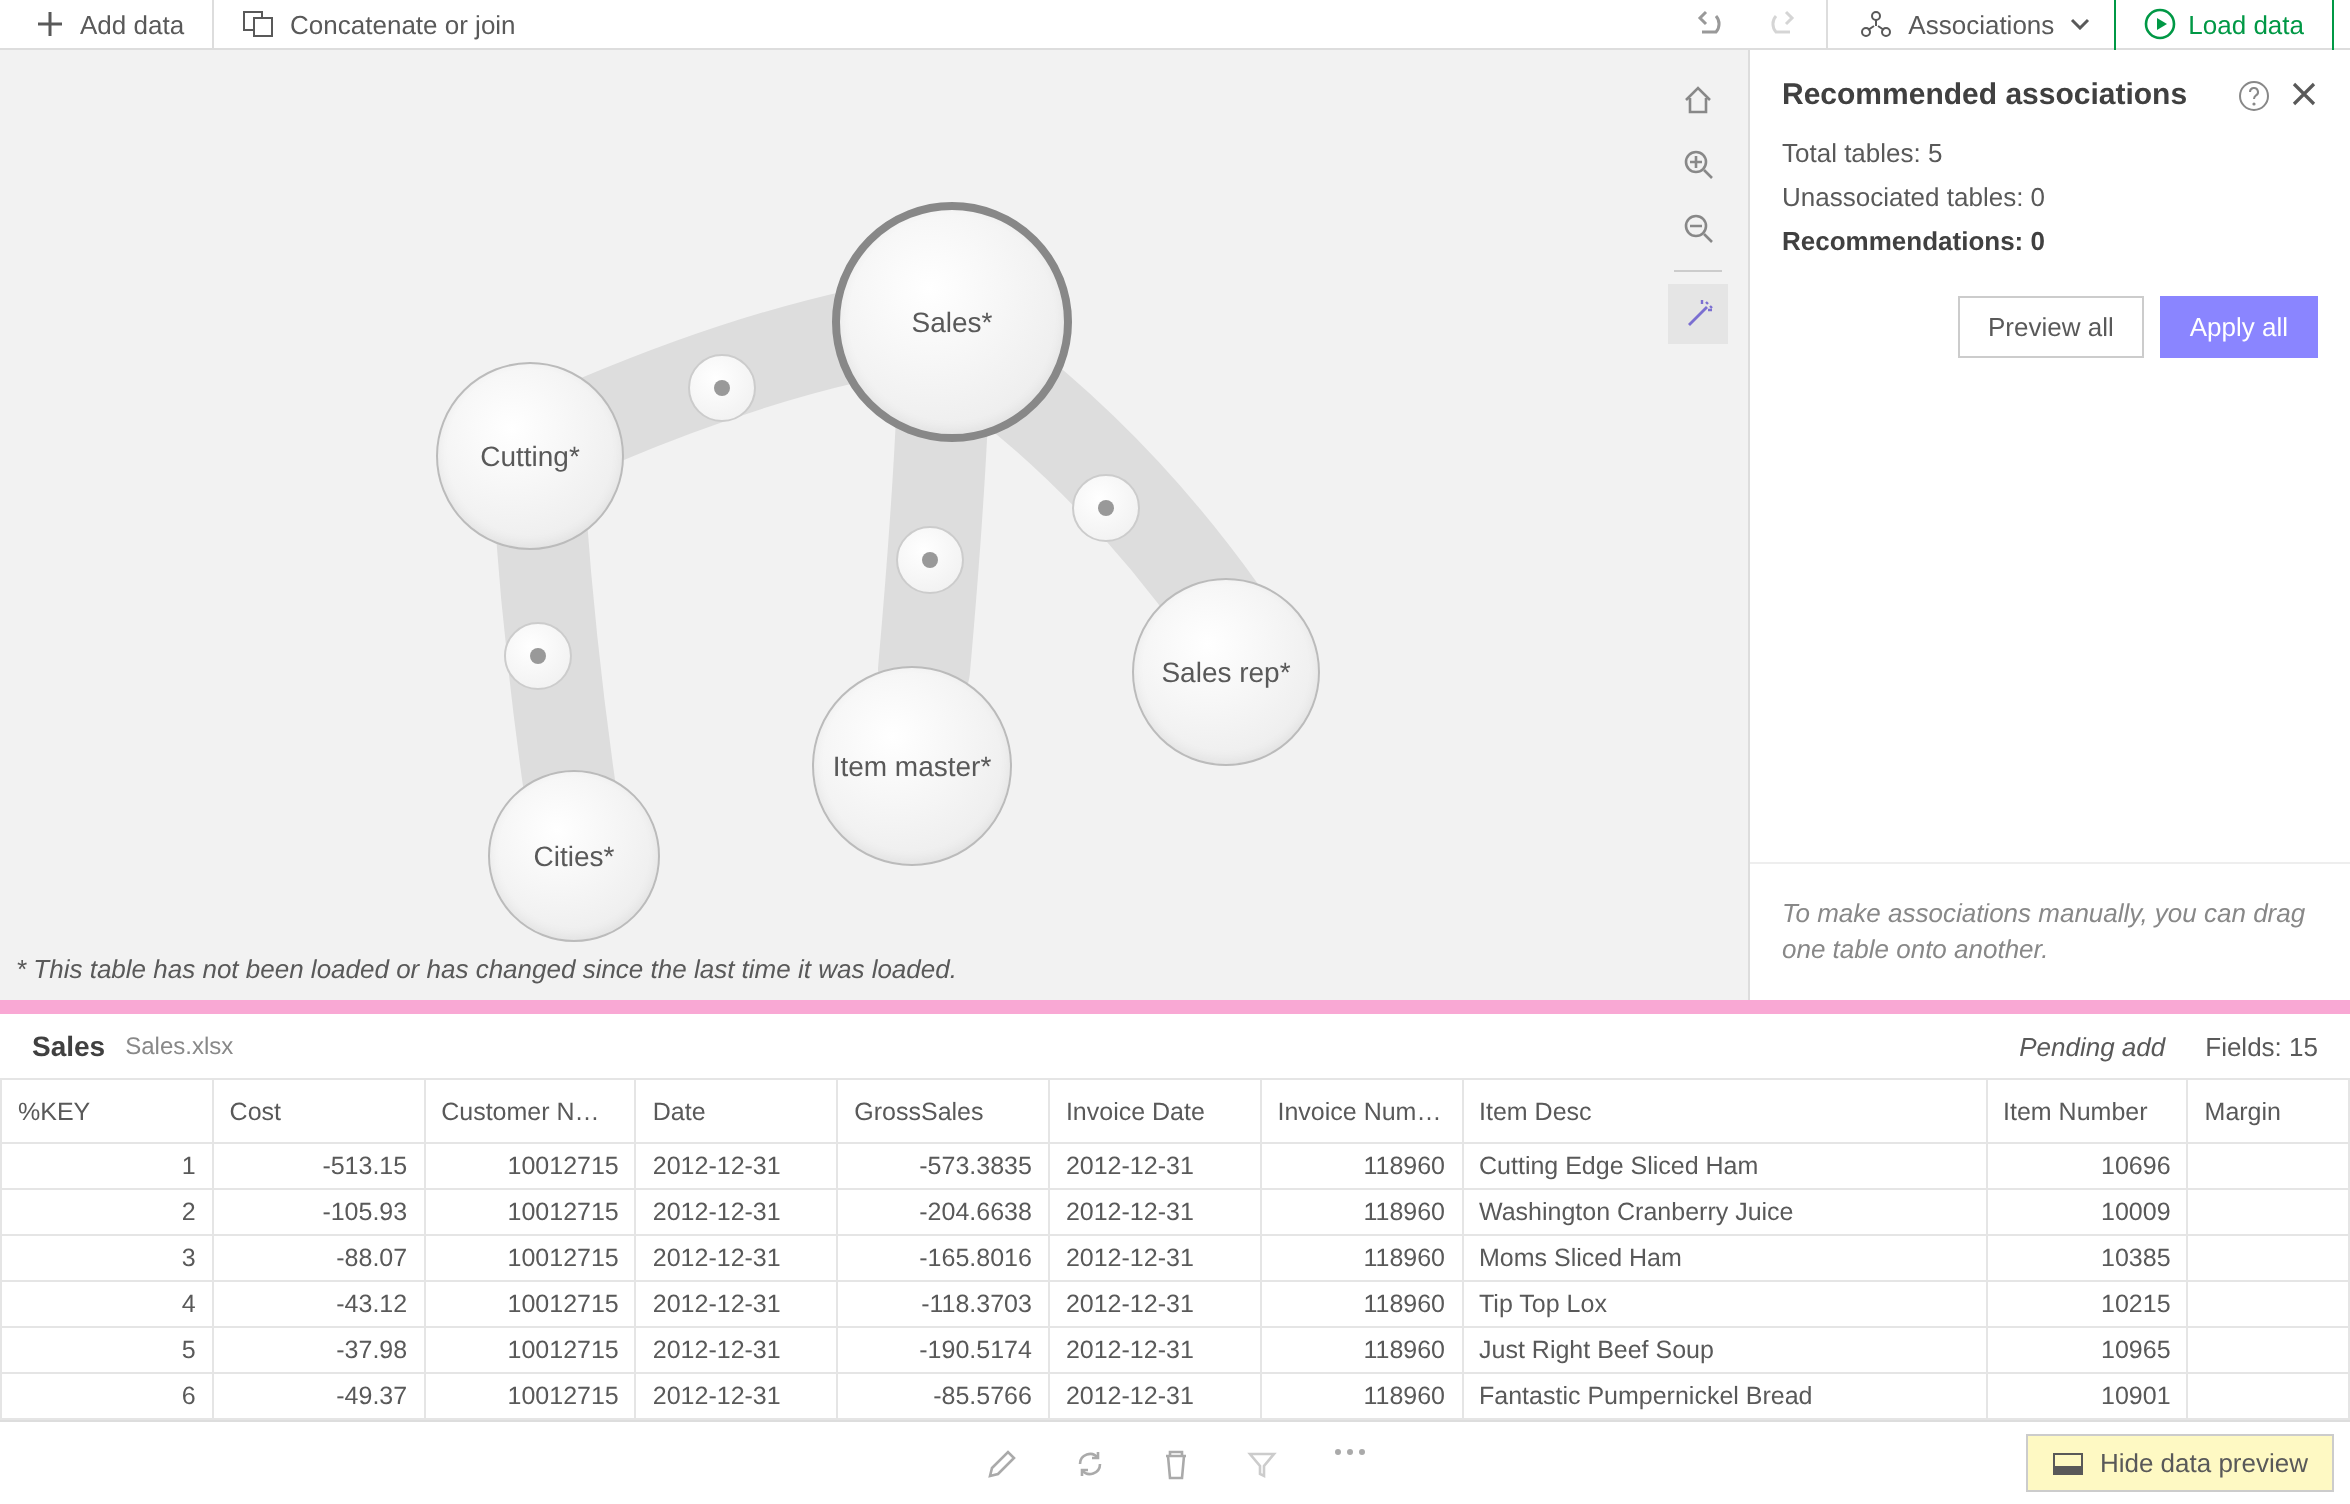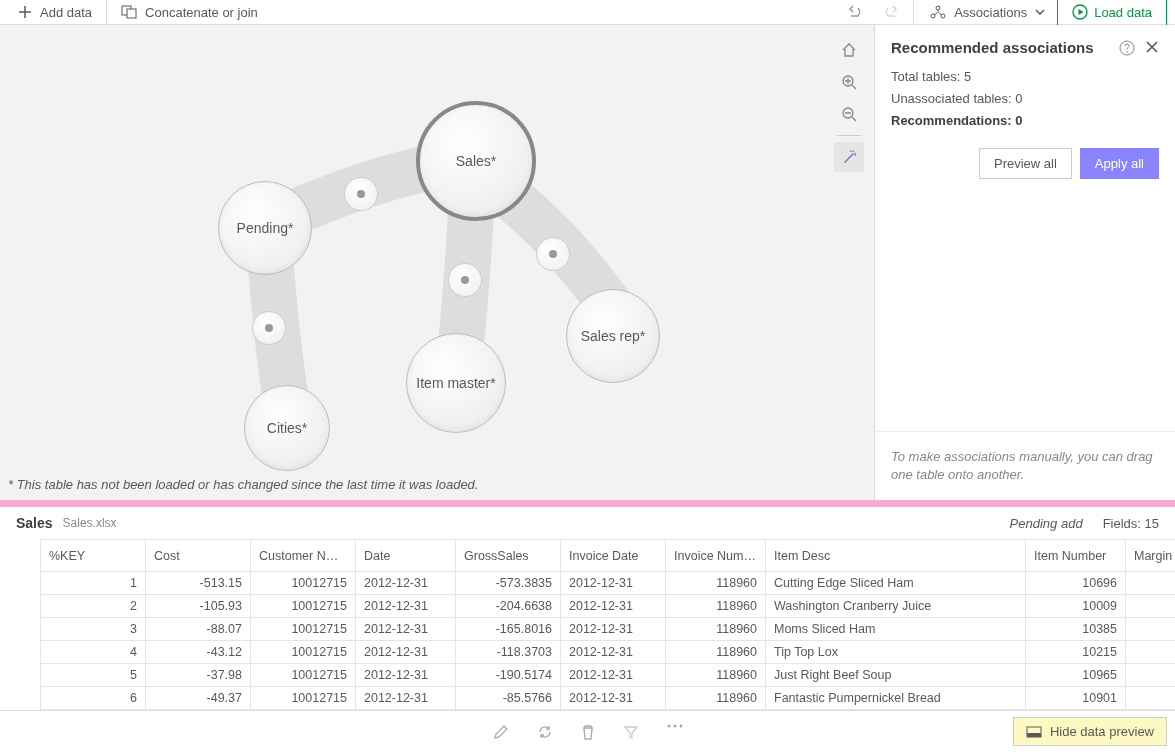--- a/index.html
+++ b/index.html
@@ -30,21 +30,21 @@
 .side-actions { padding: 12px 16px 16px; display: flex; justify-content: flex-end; gap: 8px; }
 .btn { padding: 7px 14px; border: 1px solid #ccc; background: #fff; cursor: pointer; font-size: 13px; color:#595959; }
 .btn.primary { background: #8a85ff; border-color: #8a85ff; color: #fff; }
 .side-footer { margin-top: auto; padding: 16px; font-style: italic; color: #888; border-top: 1px solid #eee; line-height: 1.4; }
 .preview { border-top: 7px solid #f9a8d4; display: flex; flex-direction: column; }
 .preview-header { display: flex; align-items: center; padding: 8px 16px; gap: 10px; }
 .preview-title { font-weight: 600; color: #404040; font-size: 14px; }
 .preview-sub { color: #888; font-size: 12px; }
 .preview-right { margin-left: auto; display: flex; gap: 20px; align-items:center; }
 .preview-right .pending { font-style: italic; color: #595959; }
-.table-wrap { overflow-x: auto; margin-left: 40px; }
+.table-wrap { overflow-x: auto; }
 table { border-collapse: collapse; width: 100%; table-layout: fixed; }
 th, td { border: 1px solid #e5e5e5; padding: 4px 8px; height: 23px; font-size: 12.5px; white-space: nowrap; overflow: hidden; text-overflow: ellipsis; }
 th { background: #fff; text-align: left; font-weight: 400; color: #595959; height: 32px; }
 td.num, th.num { text-align: right; }
 .bottom-bar { height: 42px; border-top: 1px solid #ddd; display: flex; align-items: center; position: relative; }
 .bottom-center { position:absolute; left:50%; transform:translateX(-50%); display: flex; gap: 28px; }
 .bottom-center .ico { color: #aaa; cursor: pointer; }
 .hide-btn { margin-left:auto; border: 1px solid #ccc; background: #fef9c3; padding: 6px 12px; display: flex; align-items: center; gap: 8px; cursor: pointer; margin-right: 8px; color:#595959; }
 svg { display: block; }
 
@@ -112,21 +112,21 @@
       <path d="M472 135 Q 395 145 300 185" stroke="#ddd" stroke-width="46" fill="none" stroke-linecap="round"></path>
       <path d="M472 160 Q 470 220 462 310" stroke="#ddd" stroke-width="46" fill="none" stroke-linecap="round"></path>
       <path d="M495 160 Q 560 210 610 280" stroke="#ddd" stroke-width="46" fill="none" stroke-linecap="round"></path>
       <path d="M270 230 Q 275 300 285 370" stroke="#ddd" stroke-width="46" fill="none" stroke-linecap="round"></path>
     </svg>
 
     <div class="bubble main" style="left:416px;top:76px;width:120px;height:120px;">
       <span>Sales*</span>
     </div>
     <div class="bubble" style="left:218px;top:156px;width:94px;height:94px;">
-      <span>Pending*</span>
+      <span>Cutting*</span>
     </div>
     <div class="bubble" style="left:406px;top:308px;width:100px;height:100px;">
       <span>Item master*</span>
     </div>
     <div class="bubble" style="left:244px;top:360px;width:86px;height:86px;">
       <span>Cities*</span>
     </div>
     <div class="bubble" style="left:566px;top:264px;width:94px;height:94px;">
       <span>Sales rep*</span>
     </div>

